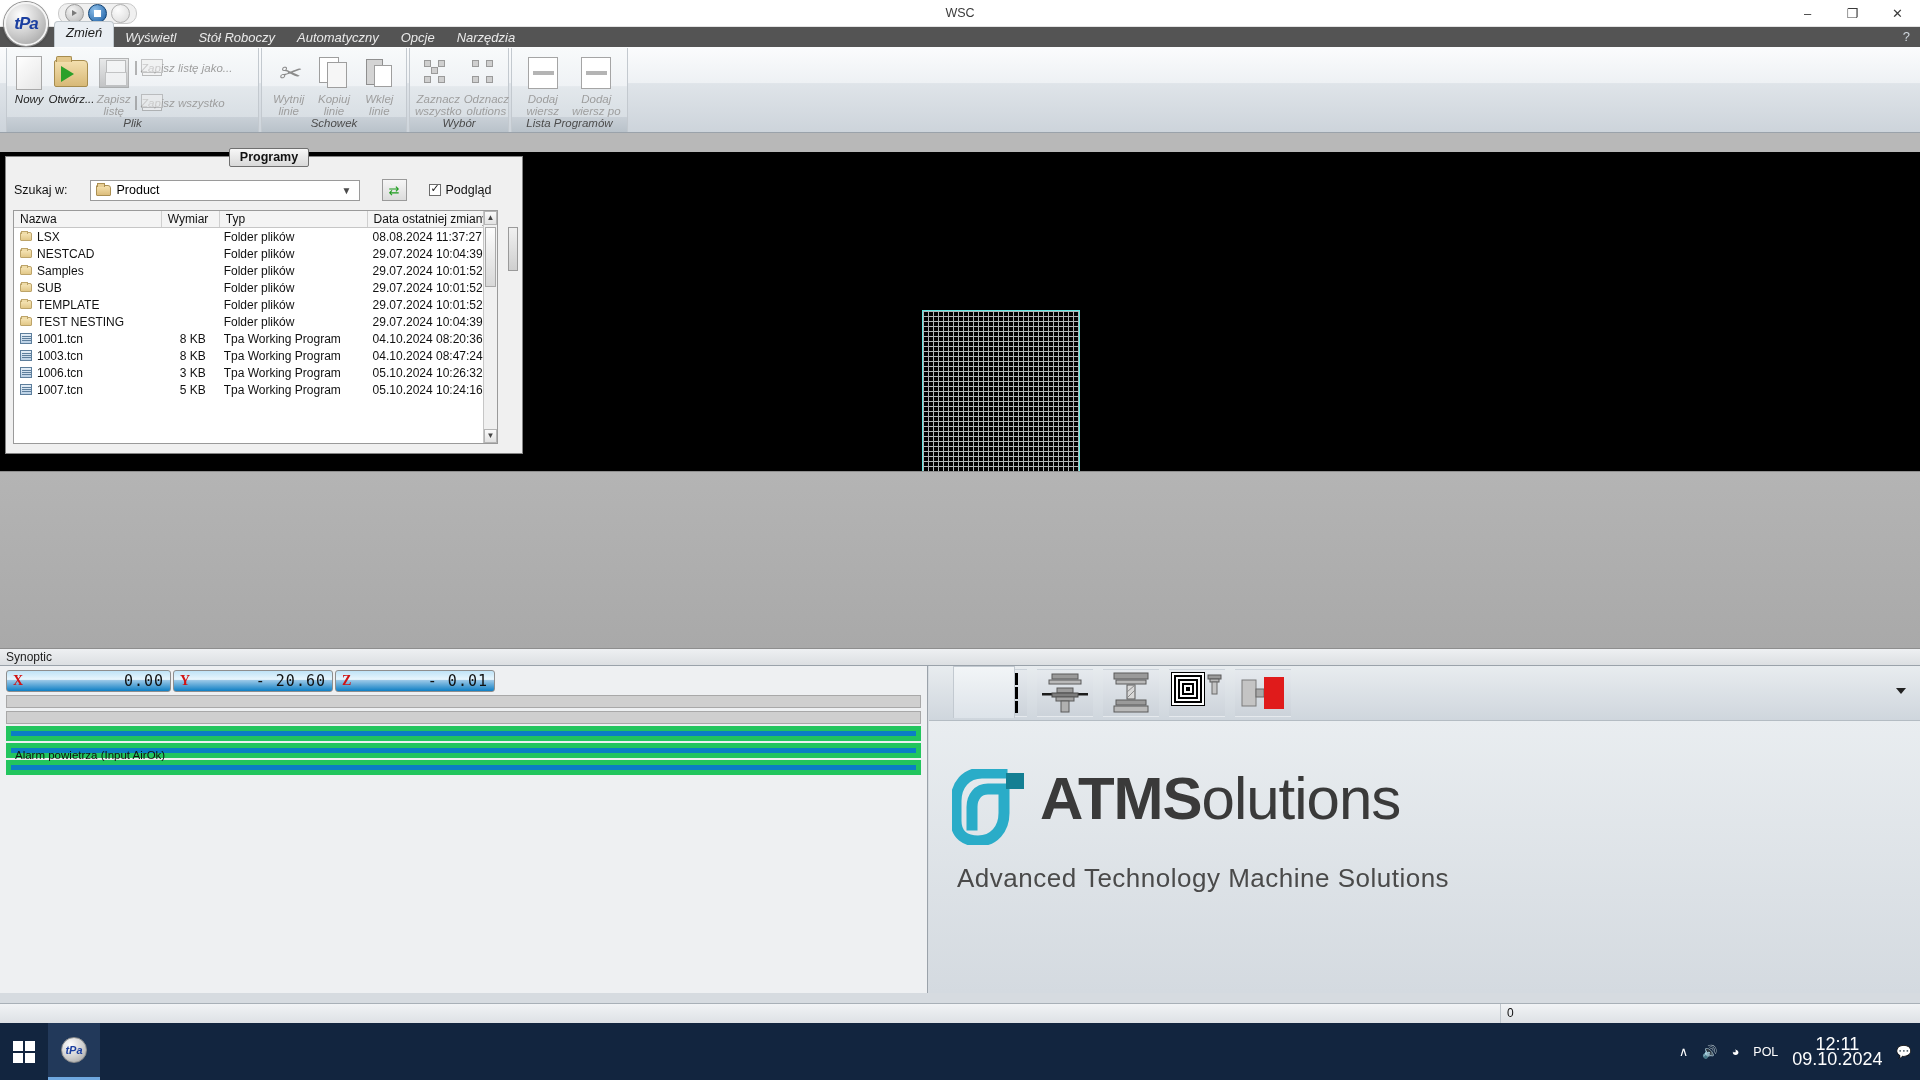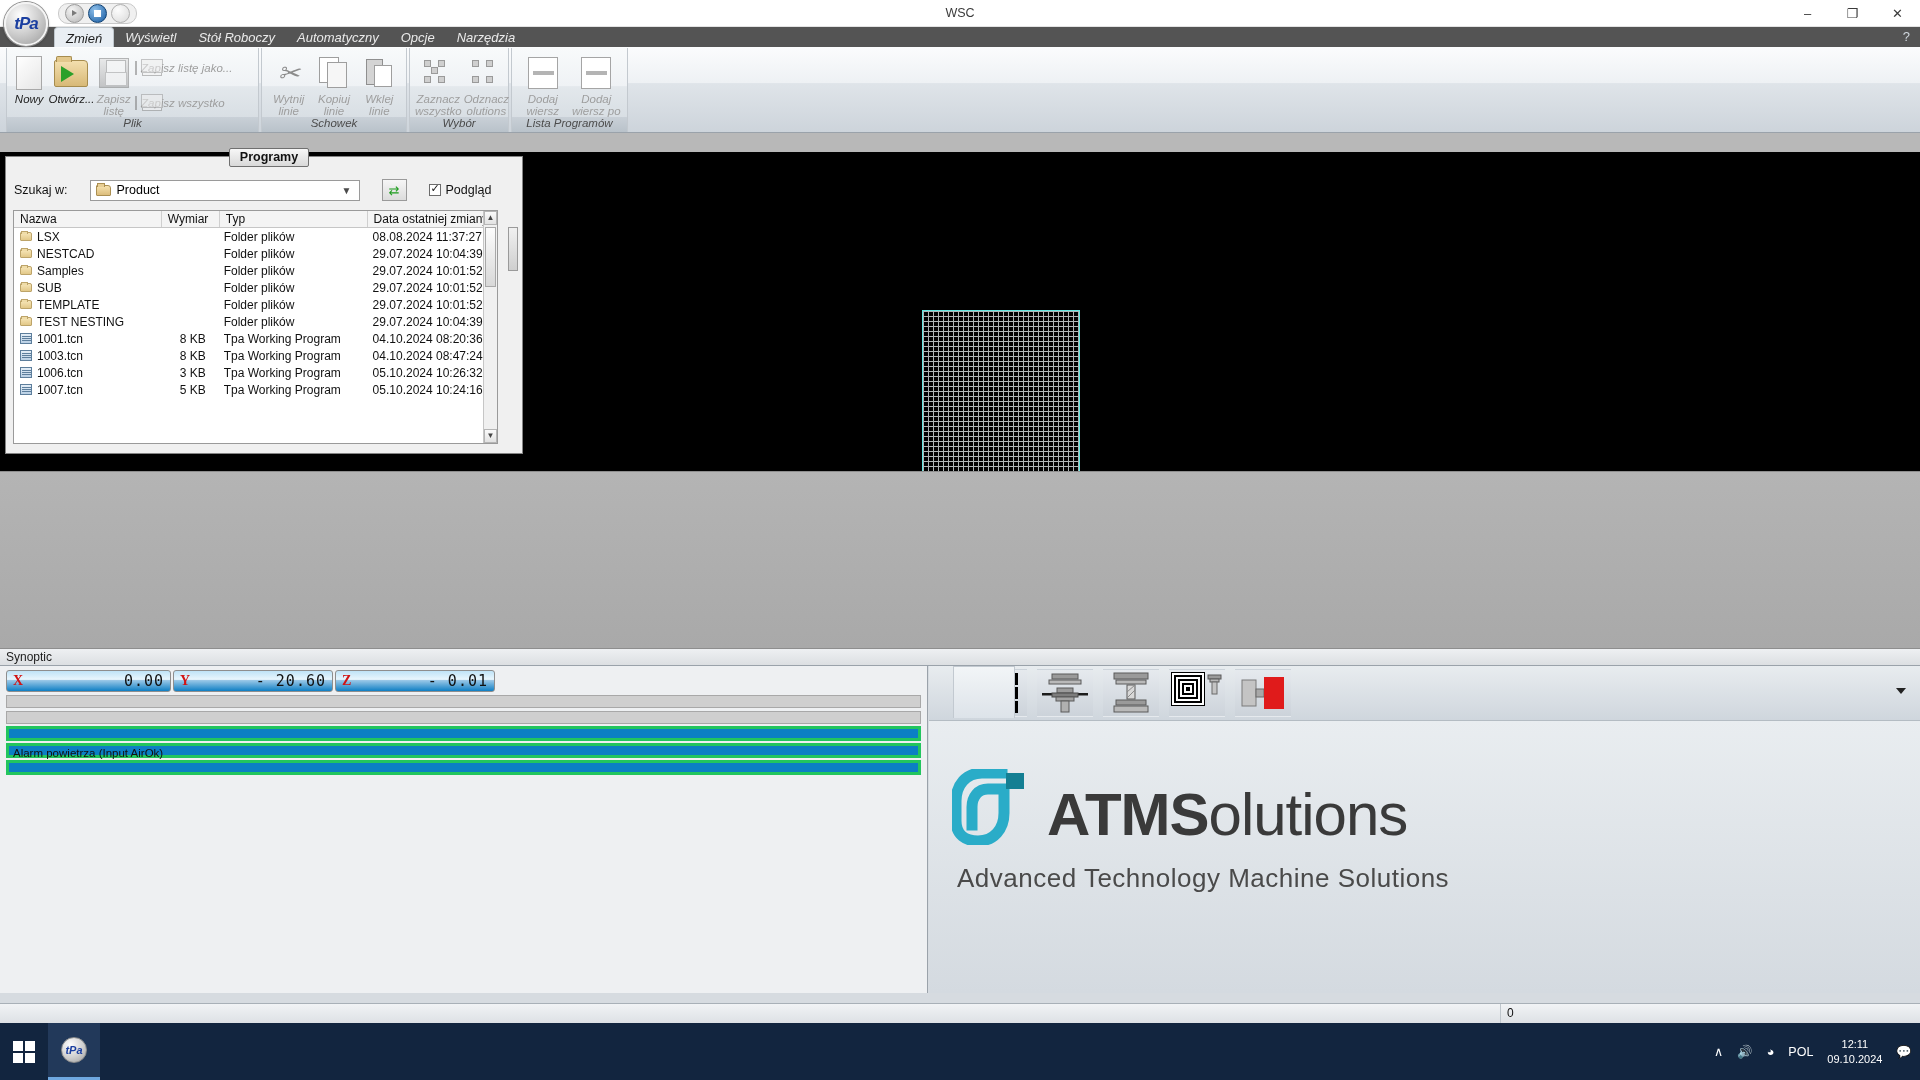--- a/index.html
+++ b/index.html
@@ -36,21 +36,21 @@
 
   
   .ribbon-tabs {
     position:absolute; left:0; top:27px; width:1920px; height:20px;
     background:#545454; display:flex; align-items:flex-end;
   }
   .rtab { font-style:italic; font-size:13px; color:#eaeaea; padding:2px 11px 2px 11px;
           height:20px; line-height:17px; }
   .rtab.active { background:#e9eef3; color:#1b1b1b;
                  border-radius:4px 4px 0 0; border:1px solid #bfc7cd; border-bottom:none;
-                 height:20px; }
+                 height:26px; }
   .tpa-orb {
     position:absolute; left:4px; top:2px; width:44px; height:44px; border-radius:50%;
     background:radial-gradient(circle at 35% 28%, #fdfdfd 0%, #d2d2d2 45%, #9b9b9b 100%);
     border:2px solid #f4f4f4; box-shadow:0 0 0 1px #8e8e8e, 0 1px 3px rgba(0,0,0,.4);
     display:flex; align-items:center; justify-content:center; z-index:5;
   }
   .tpa-orb span { font-weight:bold; font-style:italic; font-size:17px; color:#1b3fa0;
                   letter-spacing:-1px; }
 
   
@@ -199,38 +199,38 @@
               background:linear-gradient(#bfe3f7 0%, #e9f6fd 42%, #9cc9e8 46%, #0f7fc4 100%);
               border:1px solid #8e8e8e; border-radius:3px; padding:0 6px; }
   .axis-x { width:165px; } .axis-y { width:160px; } .axis-z { width:160px; }
   .axis-lbl { font-weight:bold; font-size:14px; color:#d21414; font-family:"Liberation Serif", serif; }
   .axis-val { flex:1; text-align:right; font-family:"DejaVu Sans Mono", monospace;
               font-size:15px; color:#111; letter-spacing:1px; }
   .msg-strip { height:13px; margin:3px 6px 0 6px; background:#cfcfcf; border:1px solid #a8a8a8; }
   .msg-line { height:15px; margin:2px 6px 0 6px; font-size:11.5px; color:#111;
               padding-left:4px; line-height:14px; }
   .msg-line.gray { background:#cfcfcf; border:1px solid #a8a8a8; }
-  .msg-line.blue { background:#0b7fc4; border:3px solid #22c55e; }
+  .msg-line.blue { background:#0b7fc4; border:5px solid #22c55e; }
 
   .right-pane { position:absolute; left:929px; top:0; width:991px; height:327px;
                 background:linear-gradient(#e4e8ec,#ced5dc); }
   .tool-strip { position:relative; height:55px; background:linear-gradient(#e8ecef,#cfd6dd);
                 border-bottom:1px solid #b4bcc3; display:flex; align-items:center; }
   .tool-tabhead { position:absolute; left:24px; top:0; width:62px; height:52px;
                   background:linear-gradient(#f2f5f7,#dde3e9); border:1px solid #c2c9d0;
                   border-bottom:none; }
   .tool-btn { width:56px; height:48px; margin-left:10px; display:flex; align-items:center;
               justify-content:center; background:linear-gradient(#e6eaee,#ccd3da);
               border:1px solid transparent; }
   .tool-btn.first { margin-left:42px; }
   .drop-arrow { position:absolute; right:14px; top:22px; width:0;height:0;
                 border-left:5px solid transparent;border-right:5px solid transparent;
                 border-top:6px solid #222; }
   .logo-area { position:relative; height:272px; background:linear-gradient(#e9edf0,#d4dae0); }
-  .logo-wrap { position:absolute; left:23px; top:48px; display:flex; align-items:flex-end; gap:19px; }
+  .logo-wrap { position:absolute; left:23px; top:48px; display:flex; align-items:flex-start; gap:12px; }
   .logo-mark { width:76px; height:76px; position:relative; }
   .logo-text { font-size:60px; font-weight:bold; color:#3a3a3a; letter-spacing:-1px; line-height:1;}
   .logo-text .lite { font-weight:normal; }
   .logo-sub { position:absolute; left:28px; top:142px; font-size:26px; color:#4a4a4a;
               letter-spacing:.5px; }
 
   .status-row { position:absolute; left:0; top:1003px; width:1920px; height:20px;
                 background:linear-gradient(#f1f3f5,#dde1e5); border-top:1px solid #a8b0b7;
                 display:flex; align-items:center; font-size:12px; color:#111; }
   .status-cell { width:100px; height:20px; border-left:1px solid #bfc6cc; padding-left:6px;
@@ -244,21 +244,21 @@
                    gap:2px; }
   .tb-start .win i { background:#fff; display:block; }
   .tb-app { width:52px; height:57px; display:flex; align-items:center; justify-content:center;
             background:#22395a; border-bottom:3px solid #6fa8e0; }
   .tb-app .orb { width:26px;height:26px;border-radius:50%;
                  background:radial-gradient(circle at 35% 28%, #fdfdfd, #cfcfcf 55%, #9b9b9b);
                  border:1px solid #8e8e8e; display:flex;align-items:center;justify-content:center;}
   .tb-app .orb b { font-size:11px; color:#1b3fa0; font-style:italic; }
   .tray { position:absolute; right:0; top:0; height:57px; display:flex; align-items:center;
           gap:14px; padding-right:8px; color:#fff; font-size:12.5px; }
-  .tray-clock { text-align:center; line-height:15px; font-size:11px; }
+  .tray-clock { text-align:center; line-height:15px; font-size:18px; }
 </style>
 </head>
 <body>
 
 <div id="app">
 
   <div class="titlebar">
     <div class="qat">
       <div class="qat-btn qat-b1">
           <div class="tri"></div>

